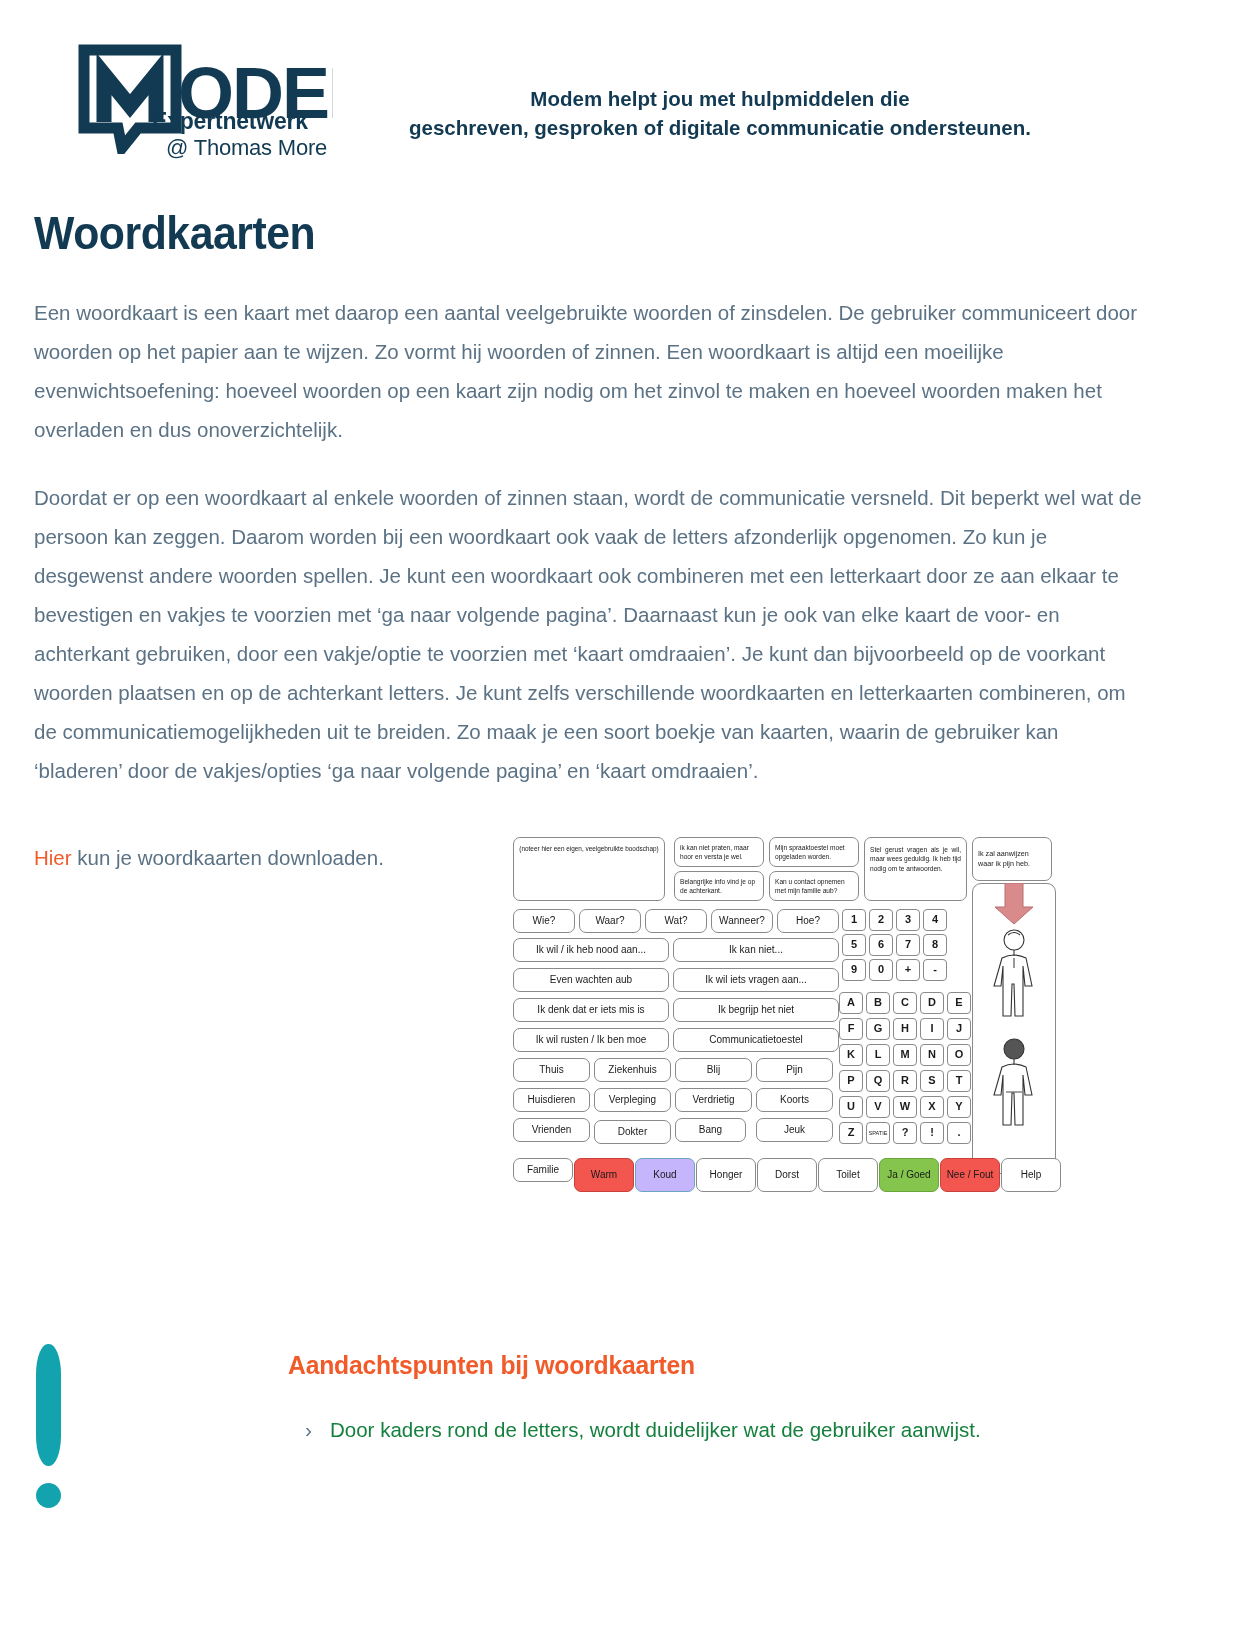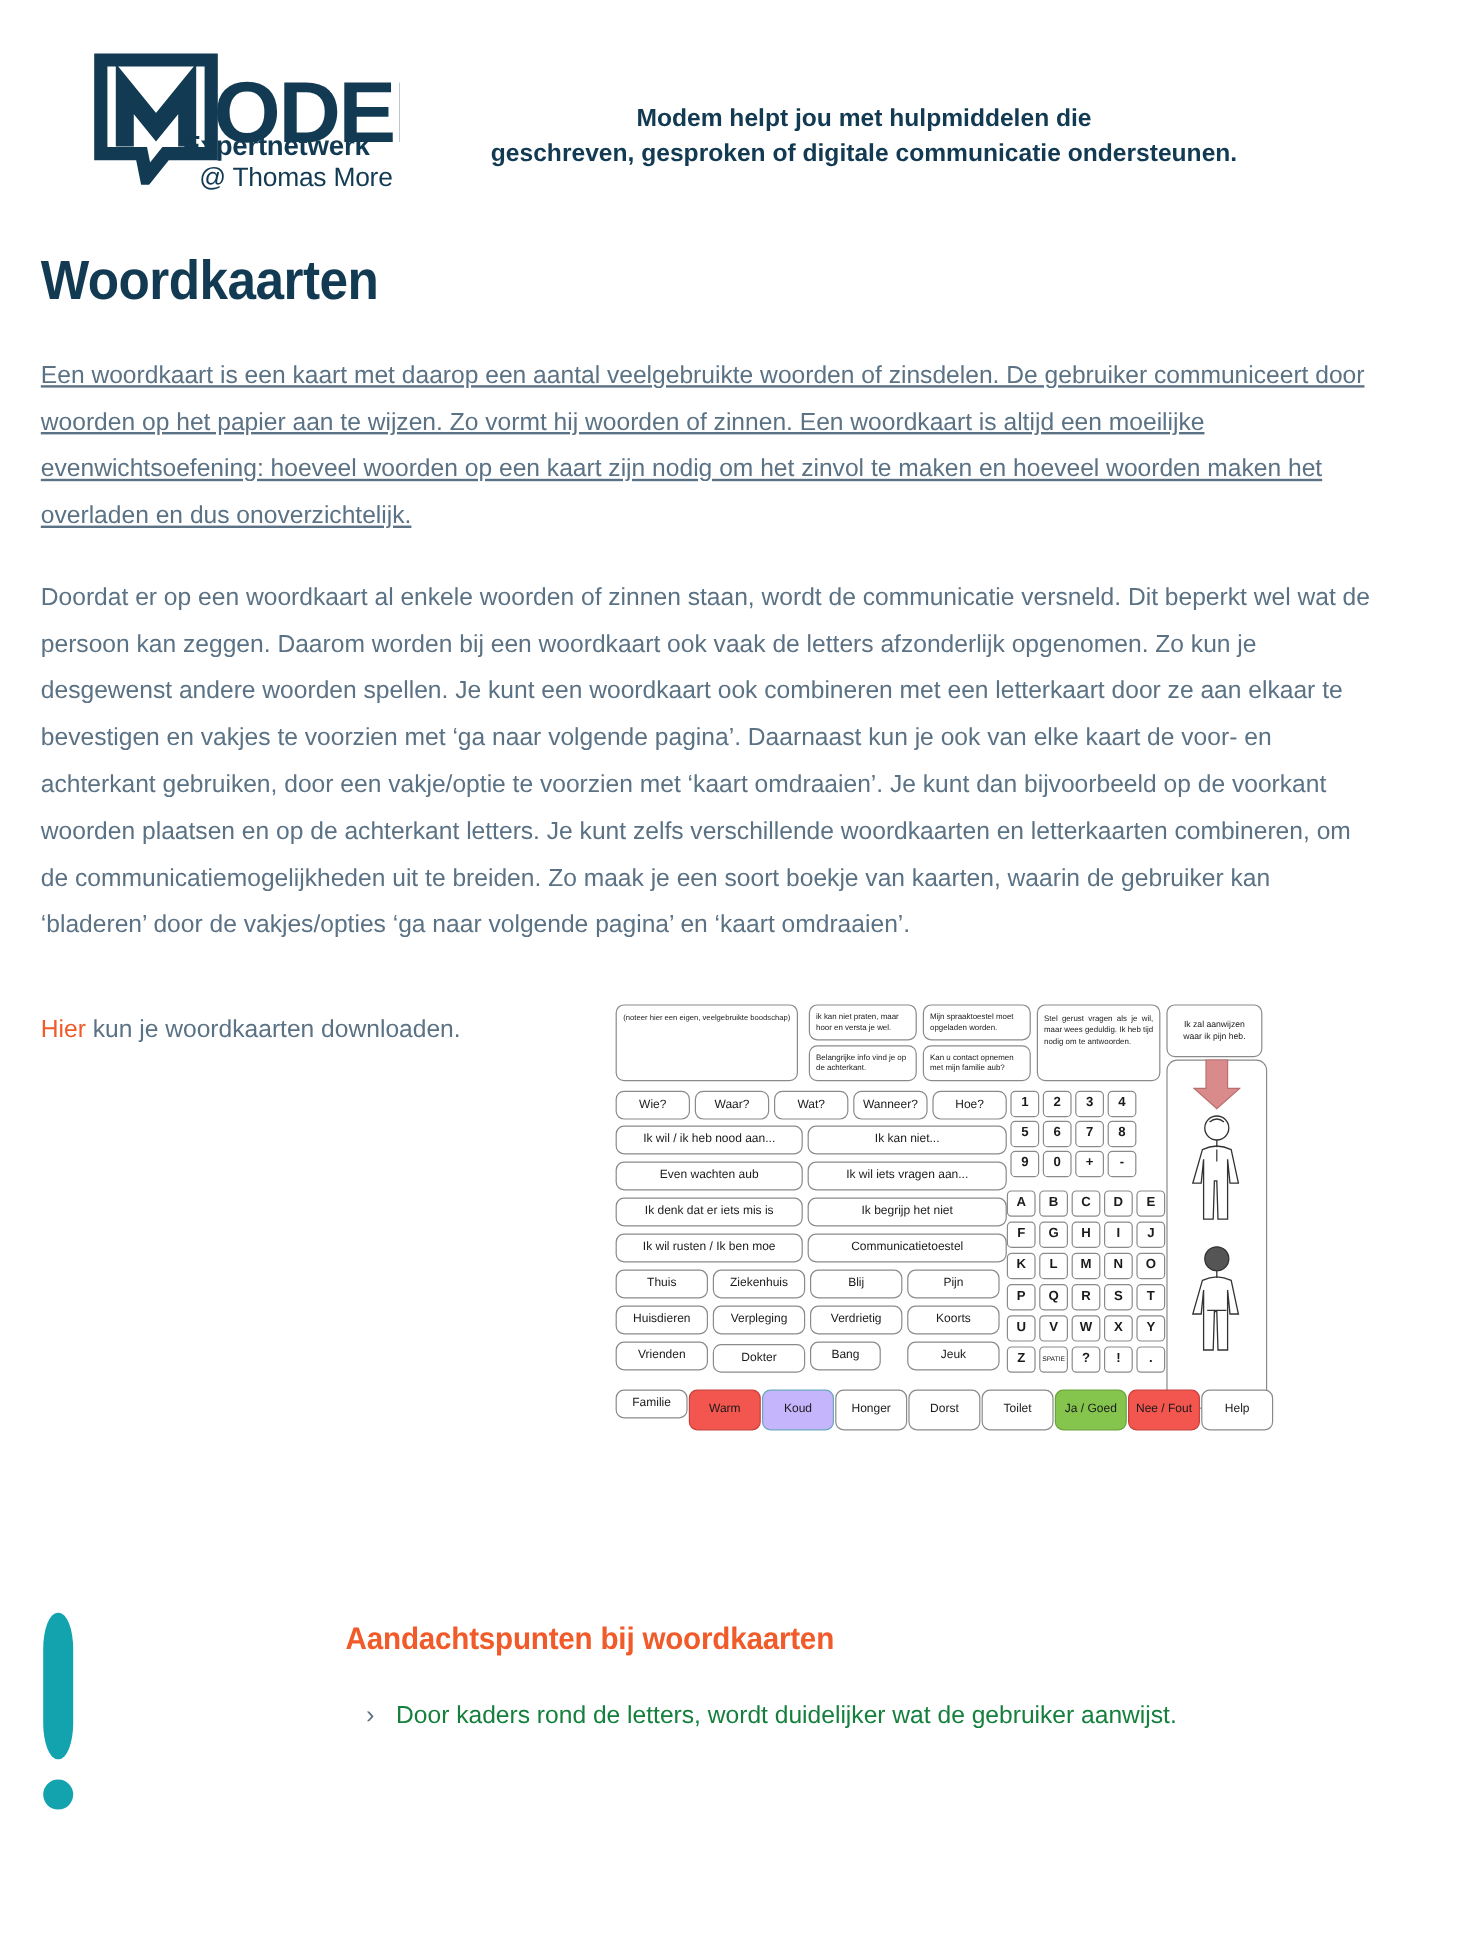--- a/index.html
+++ b/index.html
@@ -67,21 +67,21 @@
     transform-origin: left top;
   }
   .body-text {
     position: absolute;
     left: 34px;
     width: 1112px;
     font-size: 20.5px;
     line-height: 39px;
     color: #5b7285;
   }
-  #para1 { top: 293px; text-decoration: underline; }
+  #para1 { top: 293px; }
   #para2 { top: 478px; }
   #para3 { top: 838px; }
 
   .link-hier {
     color: #f15a29;
     text-decoration: none;
   }
 
   
   .board {
@@ -102,21 +102,21 @@
     justify-content: center;
     text-align: center;
     color: #1a1a1a;
     font-size: 10.5px;
     line-height: 1.25;
     padding: 1px 3px;
     overflow: hidden;
   }
   .cell.tiny { font-size: 6.6px; line-height: 1.42; text-align: left; justify-content: flex-start; padding: 3px 5px; }
   .cell.tiny.just { text-align: justify; }
-  .cell.tiny.ctr { text-align: center; justify-content: center; }
+  .cell.tiny.ctr { justify-content: center; }
   .cell.kb { font-size: 11px; font-weight: bold; border-radius: 4px; }
   .cell.kb.sp { font-size: 5.6px; font-weight: normal; }
   .cell.small { font-size: 10px; }
   .cell.med { font-size: 10px; }
   .panel {
     position: absolute;
     border: 1px solid #8a8a8a;
     border-radius: 9px;
     background: #fff;
   }
@@ -262,21 +262,21 @@
   <div class="cell small" style="left:163px; top:227px; width:77px; height:24px;">Blij</div>
   <div class="cell small" style="left:244px; top:227px; width:77px; height:24px;">Pijn</div>
 
   <div class="cell small" style="left:1px; top:257px; width:77px; height:24px;">Huisdieren</div>
   <div class="cell small" style="left:82px; top:257px; width:77px; height:24px;">Verpleging</div>
   <div class="cell small" style="left:163px; top:257px; width:77px; height:24px;">Verdrietig</div>
   <div class="cell small" style="left:244px; top:257px; width:77px; height:24px;">Koorts</div>
 
   <div class="cell small" style="left:1px; top:287px; width:77px; height:24px;">Vrienden</div>
   <div class="cell small" style="left:82px; top:289px; width:77px; height:24px;">Dokter</div>
-  <div class="cell small" style="left:163px; top:287px; width:59px; height:24px;">Bang</div>
+  <div class="cell small" style="left:163px; top:287px; width:71px; height:24px;">Bang</div>
   <div class="cell small" style="left:244px; top:287px; width:77px; height:24px;">Jeuk</div>
 
   <div class="cell kb" style="left:330px; top:78px; width:24px; height:22px;">1</div>
   <div class="cell kb" style="left:357px; top:78px; width:24px; height:22px;">2</div>
   <div class="cell kb" style="left:384px; top:78px; width:24px; height:22px;">3</div>
   <div class="cell kb" style="left:411px; top:78px; width:24px; height:22px;">4</div>
 
   <div class="cell kb" style="left:330px; top:103px; width:24px; height:22px;">5</div>
   <div class="cell kb" style="left:357px; top:103px; width:24px; height:22px;">6</div>
   <div class="cell kb" style="left:384px; top:103px; width:24px; height:22px;">7</div>

